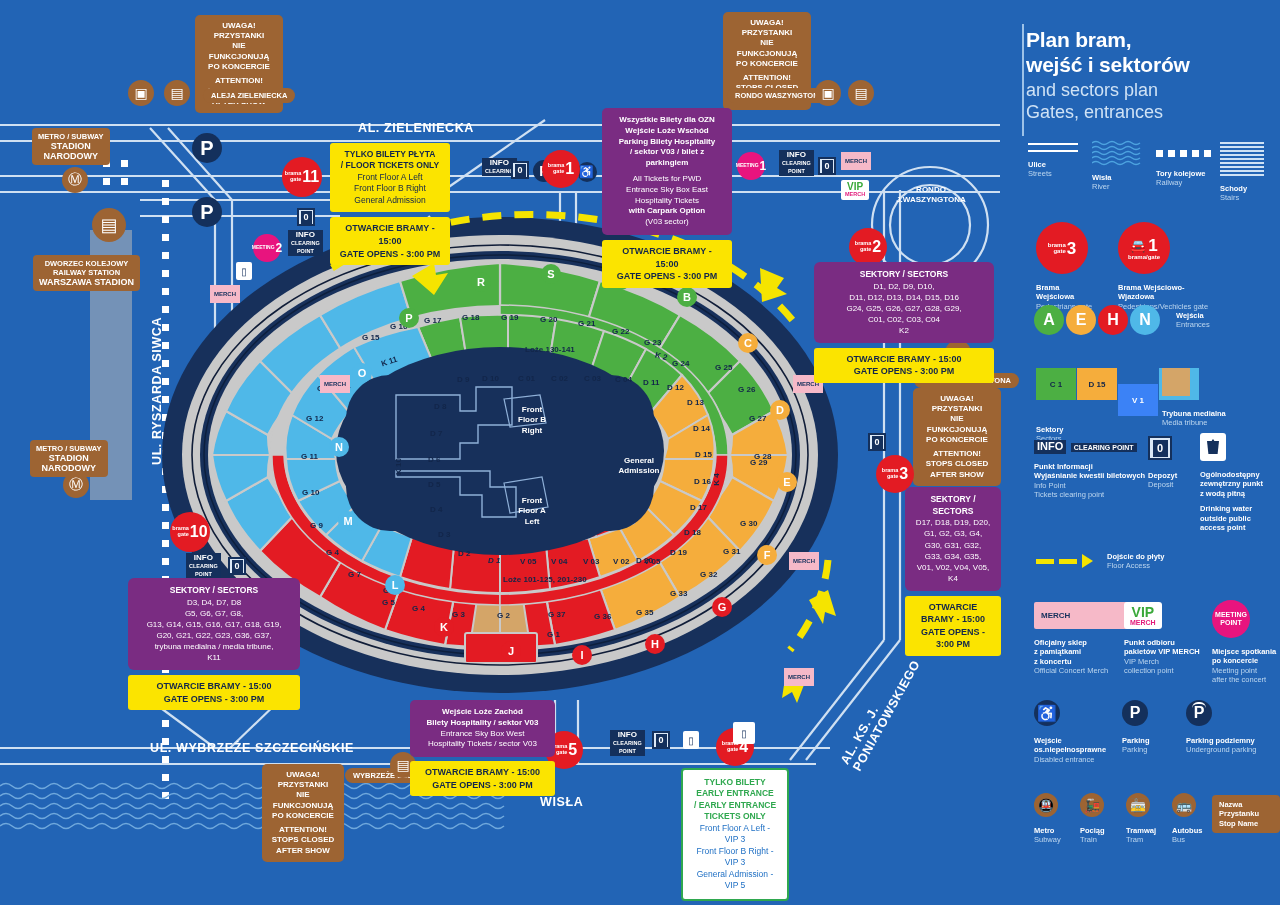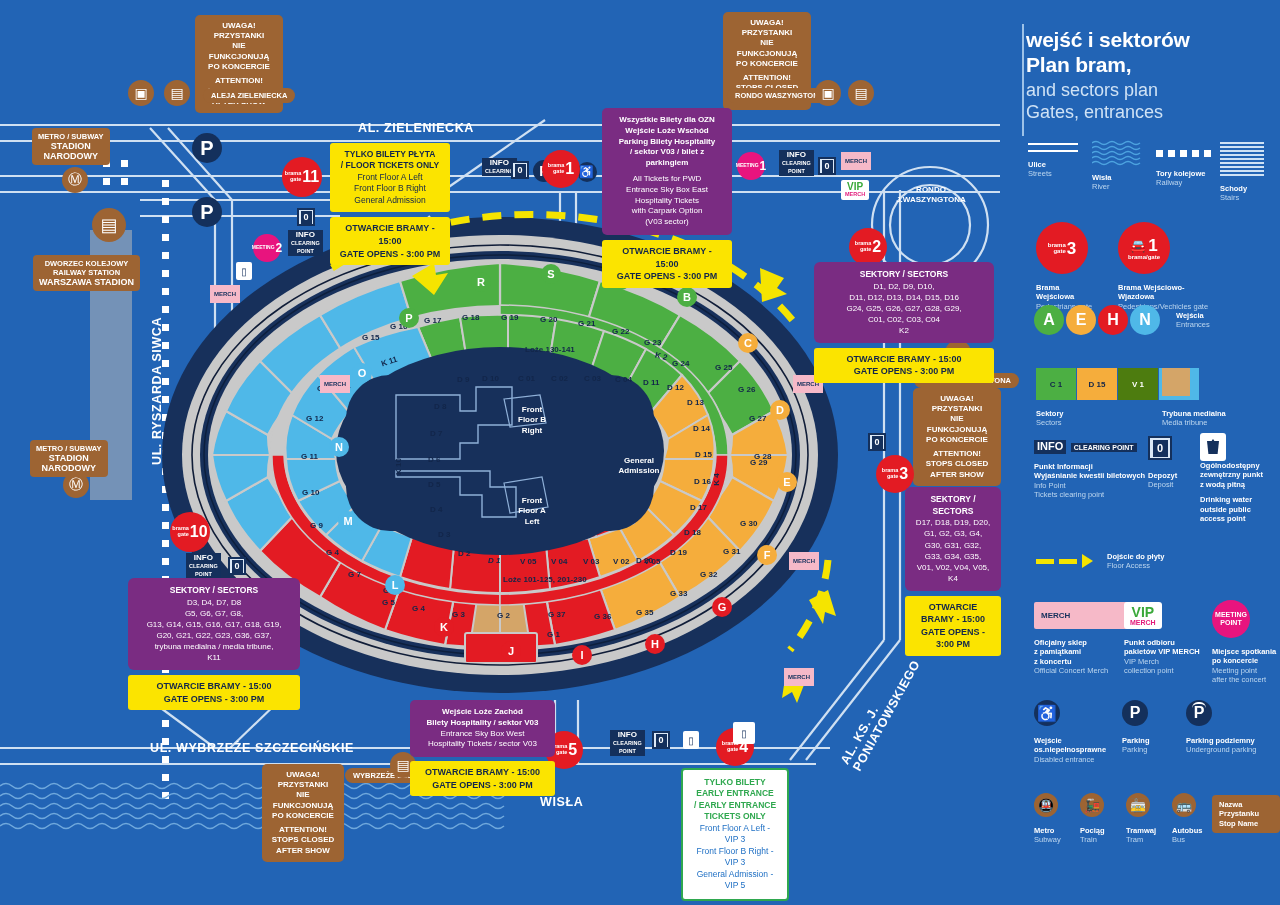--- a/index.html
+++ b/index.html
@@ -649,21 +649,21 @@
     <div class="abs" style="left:602px;top:108px;width:130px;">
       <div class="box-purple">
         <div>Wszystkie Bilety dla OZN</div>
         <div>Wejście Loże Wschód</div>
         <div>Parking Bilety Hospitality</div>
         <div>/ sektor V03 / bilet z parkingiem</div>
         <div style="height:5px"></div>
         <div style="font-weight:normal">All Tickets for PWD</div>
         <div style="font-weight:normal">Entrance Sky Box East</div>
         <div style="font-weight:normal">Hospitality Tickets</div>
-        <div style="font-weight:normal">with Carpark Option</div>
+        <div style="font-weight:bold">with Carpark Option</div>
         <div style="font-weight:normal">(V03 sector)</div>
       </div>
       <div class="open-yellow" style="margin-top:5px;">
         <div>OTWARCIE BRAMY - 15:00</div>
         <div>GATE OPENS - 3:00 PM</div>
       </div>
     </div>
 
     <div class="abs" style="left:814px;top:262px;width:180px;">
       <div class="sector-box">
@@ -736,22 +736,22 @@
         <div style="font-weight:normal">General Admission - VIP 5</div>
       </div>
 
     </div>
 
   </div>
 
   <div id="legend" class="abs">
     <div class="legend-bar"></div>
     <div class="lg-title">
+      <div>Plan bram,</div>
       <div>wejść i sektorów</div>
-      <div>Plan bram,</div>
     </div>
     <div class="lg-sub">
       <div>and sectors plan</div>
       <div>Gates, entrances</div>
     </div>
 
     <div class="lg-row" style="left:28px;top:143px;">
       <div class="line-streets">
           <i></i>
           <i></i>
@@ -832,21 +832,21 @@
       <div style="margin-left:14px;">
         <div class="lg-lab-pl">Wejścia</div>
         <div class="lg-lab-en">Entrances</div>
       </div>
     </div>
 
     <div class="lg-row" style="left:36px;top:368px;">
       <div style="display:flex;gap:1px;">
         <div class="sec-chip" style="background:#4caf43;color:#12264a;">C 1</div>
         <div class="sec-chip" style="background:#f5ad3c;color:#12264a;">D 15</div>
-        <div class="sec-chip" style="background:#4d7c0f;color:#fff;">V 1</div>
+        <div class="sec-chip" style="background:#3b82f6;color:#fff;margin-top:16px;">V 1</div>
         <div class="sec-chip" style="background:#4fb8e8;color:#12264a;">K 10</div>
       </div>
       <div class="lg-lab-pl" style="margin-top:9px;">Sektory</div>
       <div class="lg-lab-en">Sectors</div>
     </div>
     <div class="lg-row" style="left:162px;top:368px;">
       <div style="width:28px;height:28px;background:#d4a568;"></div>
       <div class="lg-lab-pl" style="margin-top:13px;">Trybuna medialna</div>
       <div class="lg-lab-en">Media tribune</div>
     </div>
@@ -868,21 +868,21 @@
       <div class="lg-lab-pl" style="margin-top:11px;">Depozyt</div>
       <div class="lg-lab-en">Deposit</div>
     </div>
     <div class="lg-row" style="left:200px;top:433px;width:72px;">
       <div class="water-ico">
         <svg width="16" height="18" viewBox="0 0 16 18">
           <path d="M2 3 h12 l-1.4 13 h-9.2 Z" fill="#14305c"></path>
           <path d="M8 1 q3 3 0 5 q-3 -2 0 -5" fill="#14305c"></path>
         </svg>
       </div>
-      <div class="lg-lab-pl" style="">Ogólnodostępny</div>
+      <div class="lg-lab-pl" style="margin-top:9px;">Ogólnodostępny</div>
       <div class="lg-lab-pl">zewnętrzny punkt</div>
       <div class="lg-lab-pl">z wodą pitną</div>
       <div style="height:6px"></div>
       <div class="lg-lab-pl">Drinking water</div>
       <div class="lg-lab-pl">outside public</div>
       <div class="lg-lab-pl">access point</div>
     </div>
 
     <div class="lg-row" style="left:36px;top:552px;display:flex;align-items:center;gap:8px;">
       <div class="arrow-legend">

